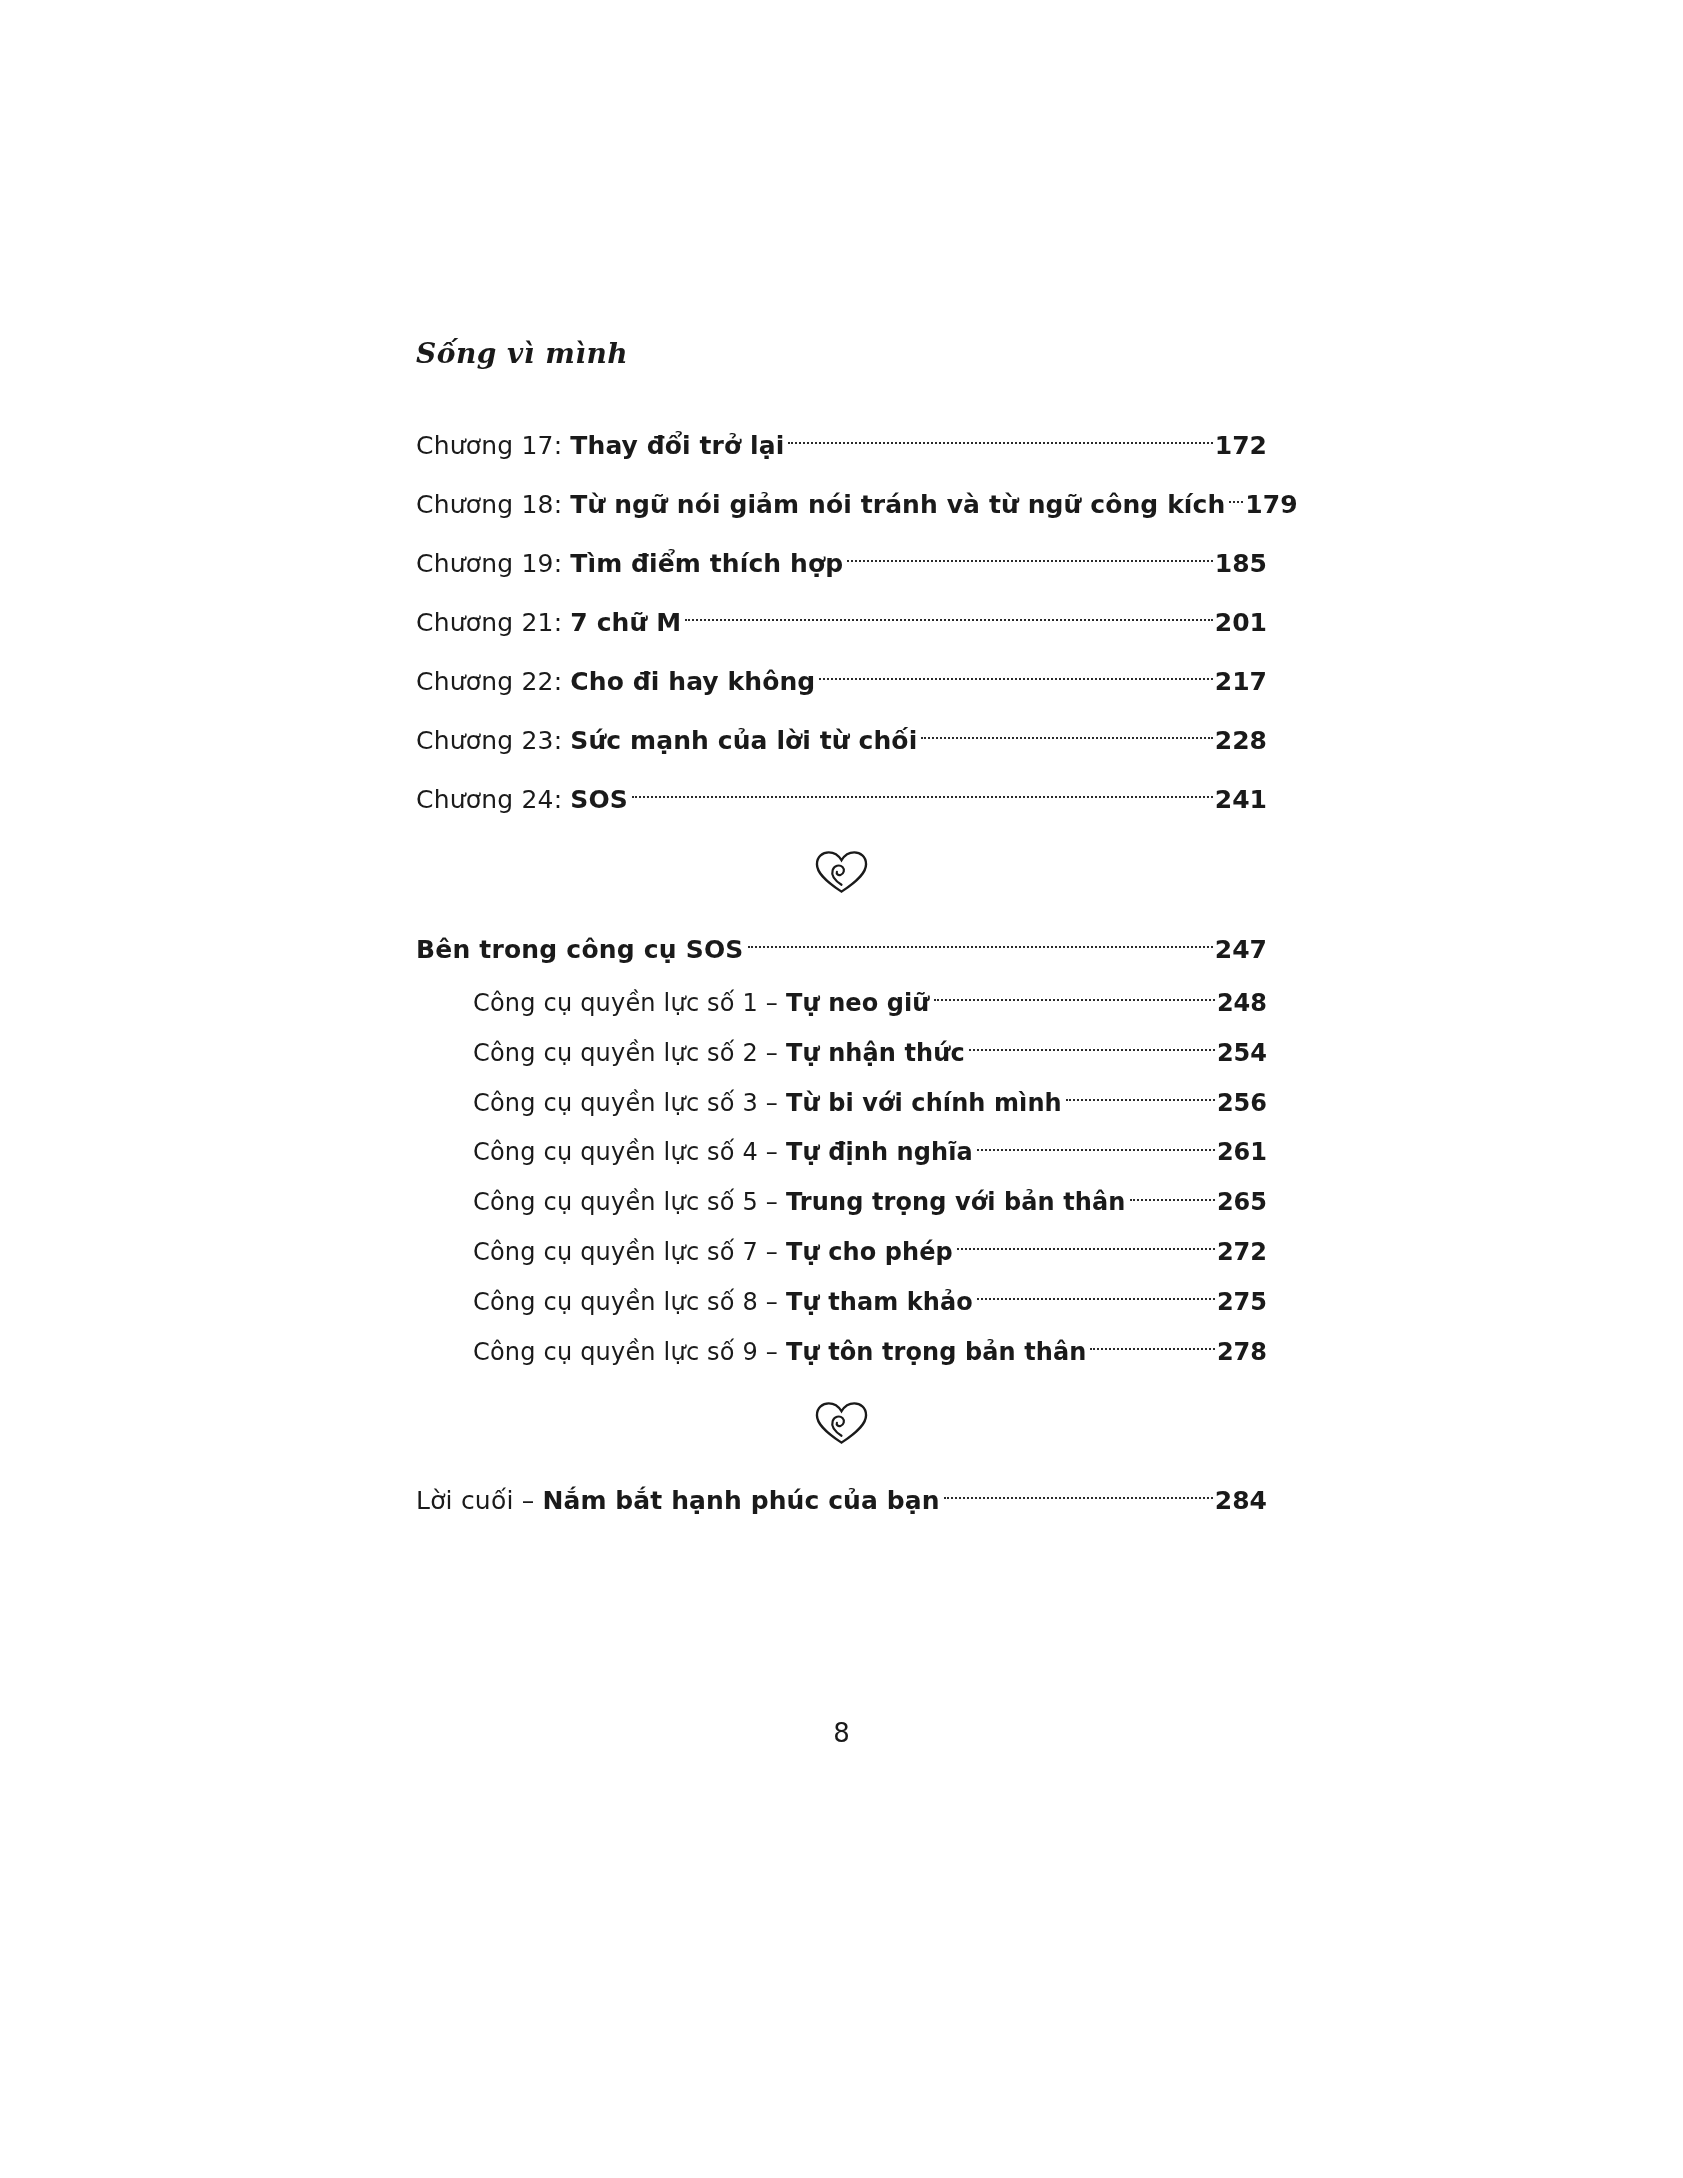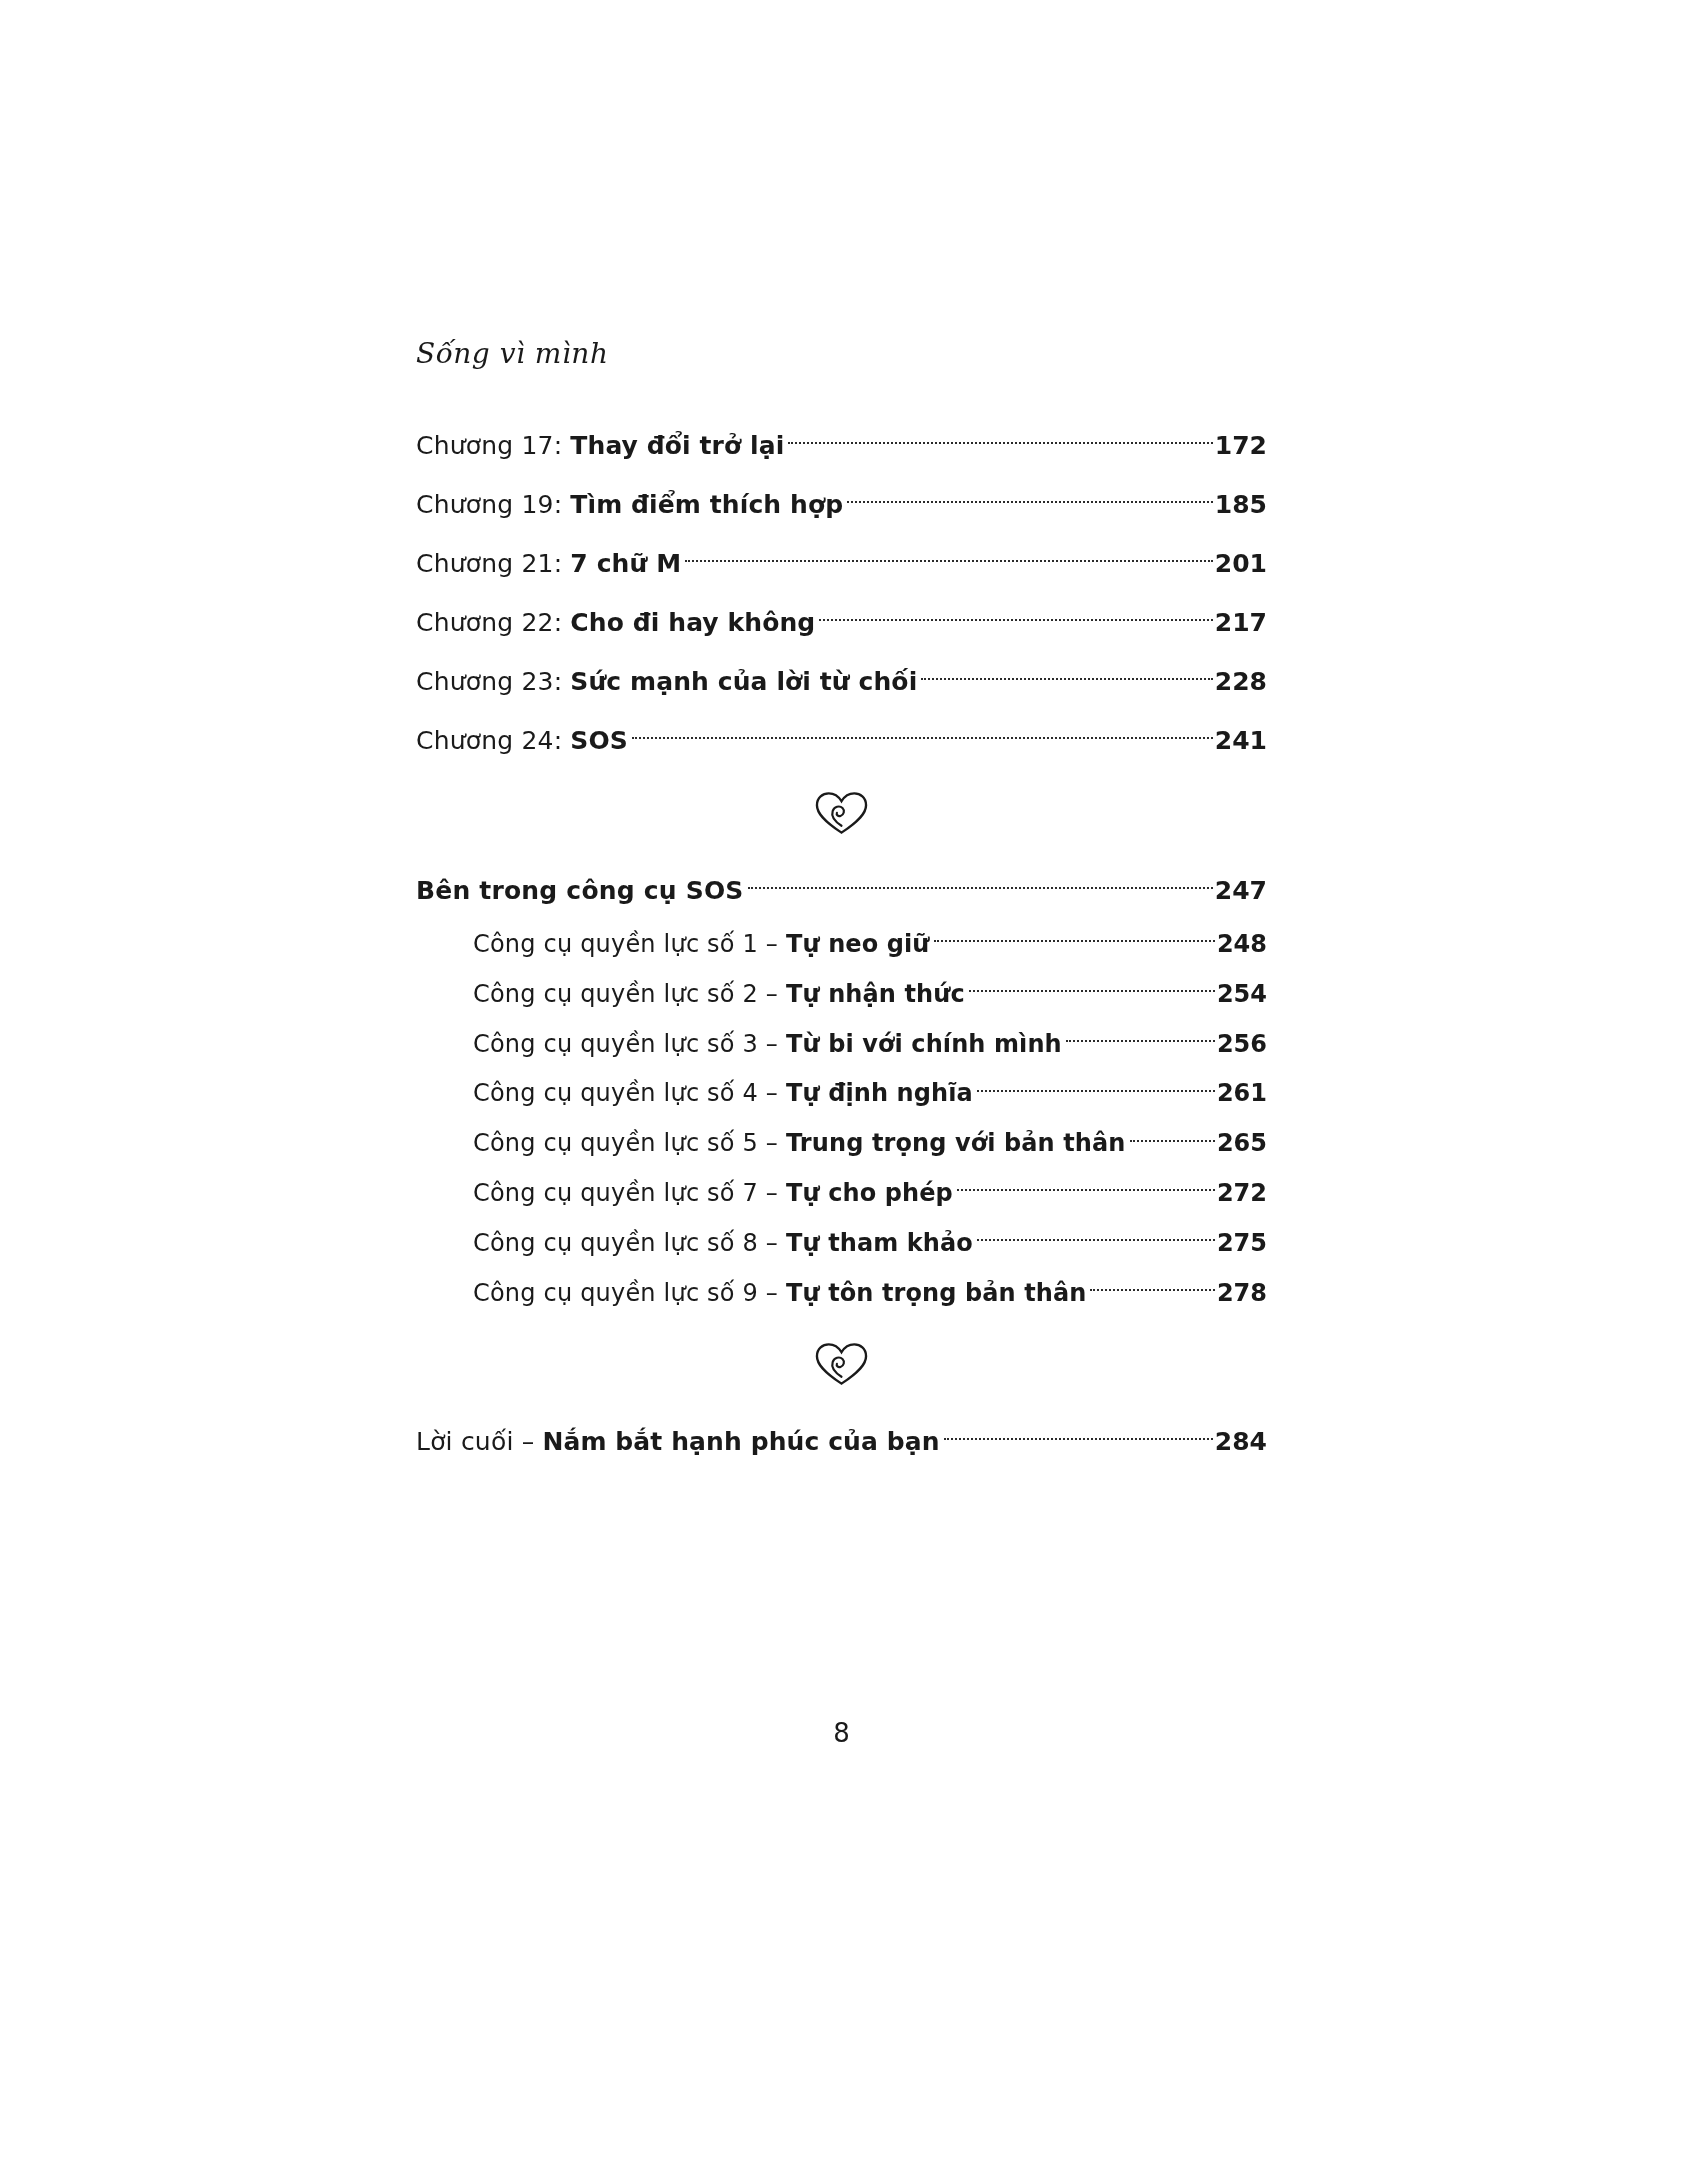--- a/index.html
+++ b/index.html
@@ -29,20 +29,21 @@
     top: 337px;
     width: 851px;
   }
   .running-head {
     font-family: "DejaVu Serif", serif;
     font-style: italic;
     font-size: 28px;
     color: #1a1a1a;
     letter-spacing: 0.5px;
     margin-bottom: 61px;
+    font-weight: bold;
   }
   
   .toc-row {
     display: flex;
     align-items: center;
     font-size: 25px;
     line-height: 1.2;
     margin-bottom: 28px;
     white-space: nowrap;
   }
@@ -116,20 +117,26 @@
 
     <div class="chapters">
 
       <div class="toc-row">
         <span class="lbl">Chương 17:</span>
         <span class="ttl">Thay đổi trở lại</span>
         <span class="dots"></span>
         <span class="pg">172</span>
       </div>
 
+      <div class="toc-row">
+        <span class="lbl">Chương 18:</span>
+        <span class="ttl">Từ ngữ nói giảm nói tránh và từ ngữ công kích</span>
+        <span class="dots"></span>
+        <span class="pg">179</span>
+      </div>
 
       <div class="toc-row">
         <span class="lbl">Chương 19:</span>
         <span class="ttl">Tìm điểm thích hợp</span>
         <span class="dots"></span>
         <span class="pg">185</span>
       </div>
 
 
       <div class="toc-row">

